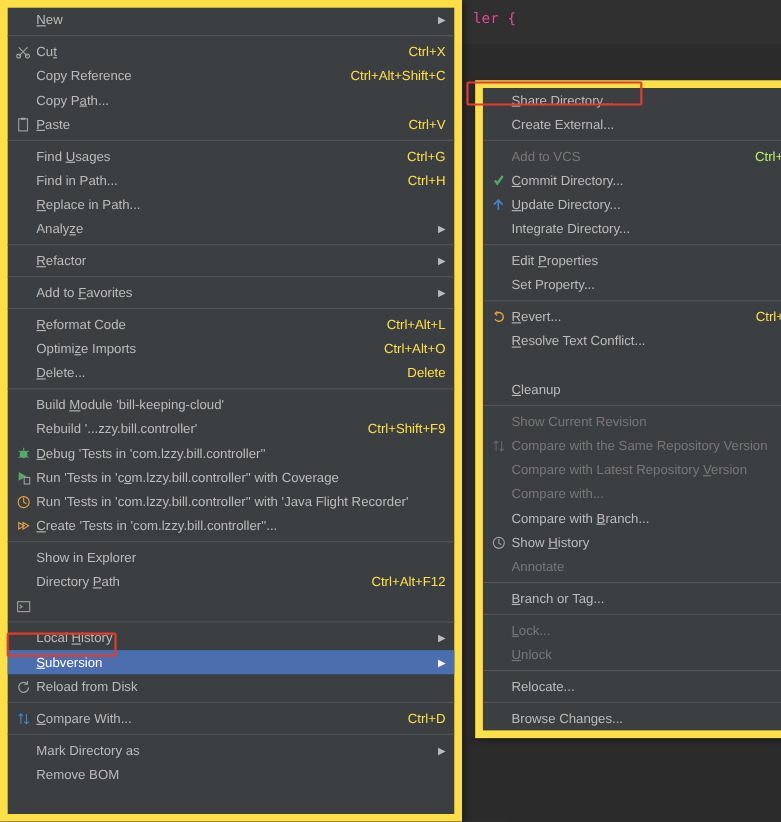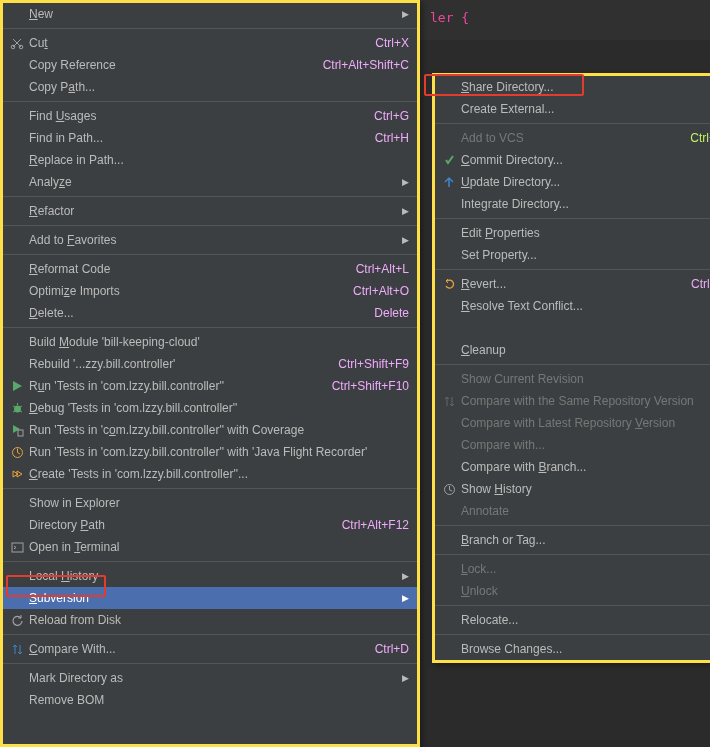--- a/index.html
+++ b/index.html
@@ -20,21 +20,21 @@
     background: #303030;
     color: #ec4899;
     font-family: Consolas, monospace;
     font-size: 13px;
     padding: 10px 10px;
     white-space: pre;
   }
   .menu {
     position: absolute;
     background: #3c3f41;
-    border: 3px solid #fde047;
+    border: 7px solid #fde047;
     box-shadow: 2px 2px 6px rgba(0,0,0,0.4);
   }
   .menu-main {
     top: 0;
     left: 0;
     width: 420px;
     height: 747px;
   }
   .menu-sub {
     top: 73px;
@@ -57,21 +57,21 @@
     justify-content: center;
     margin-right: 2px;
   }
   .item .label {
     flex: 1 1 auto;
     white-space: nowrap;
     overflow: hidden;
   }
   .item .label .mn { text-decoration: underline; }
   .item .shortcut {
-    color: #f0abfc;
+    color: #fde047;
     margin-left: 12px;
   }
   .item .arrow {
     width: 10px;
     text-align: right;
     color: #bbbbbb;
     font-size: 9px;
     margin-left: 6px;
   }
   .item.selected {
@@ -122,20 +122,30 @@
   </div>
   <div class="item">
     <span class="icon"></span>
     <span class="label">Copy Reference</span>
     <span class="shortcut">Ctrl+Alt+Shift+C</span>
   </div>
   <div class="item">
     <span class="icon"></span>
     <span class="label">Copy P<span class="mn">a</span>th...</span>
   </div>
+  <div class="item">
+    <span class="icon">
+      <svg width="14" height="14" viewBox="0 0 14 14">
+          <rect x="3" y="2" width="8" height="11" fill="none" stroke="#a0a0a0"></rect>
+          <rect x="5" y="1" width="4" height="2" fill="#a0a0a0"></rect>
+        </svg>
+    </span>
+    <span class="label"><span class="mn">P</span>aste</span>
+    <span class="shortcut">Ctrl+V</span>
+  </div>
   <div class="sep"></div>
 
   <div class="item">
     <span class="icon"></span>
     <span class="label">Find <span class="mn">U</span>sages</span>
     <span class="shortcut">Ctrl+G</span>
   </div>
   <div class="item">
     <span class="icon"></span>
     <span class="label">Find in Path...</span>
@@ -184,29 +194,20 @@
   <div class="sep"></div>
 
   <div class="item">
     <span class="icon"></span>
     <span class="label">Build <span class="mn">M</span>odule 'bill-keeping-cloud'</span>
   </div>
   <div class="item">
     <span class="icon"></span>
     <span class="label">Rebuild '...zzy.bill.controller'</span>
     <span class="shortcut">Ctrl+Shift+F9</span>
-  </div>
-  <div class="item">
-    <span class="icon">
-      <svg width="12" height="12" viewBox="0 0 12 12">
-          <path d="M2 1 L11 6 L2 11 Z" fill="#59a869"></path>
-        </svg>
-    </span>
-    <span class="label">R<span class="mn">u</span>n 'Tests in 'com.lzzy.bill.controller''</span>
-    <span class="shortcut">Ctrl+Shift+F10</span>
   </div>
   <div class="item">
     <span class="icon">
       <svg width="13" height="13" viewBox="0 0 13 13">
           <circle cx="6.5" cy="7" r="3.5" fill="#59a869"></circle>
           <line x1="6.5" y1="1" x2="6.5" y2="3" stroke="#59a869"></line>
           <line x1="2" y1="4" x2="4" y2="5" stroke="#59a869"></line>
           <line x1="11" y1="4" x2="9" y2="5" stroke="#59a869"></line>
           <line x1="2" y1="10" x2="4" y2="9" stroke="#59a869"></line>
           <line x1="11" y1="10" x2="9" y2="9" stroke="#59a869"></line>
@@ -253,21 +254,20 @@
     <span class="label">Directory <span class="mn">P</span>ath</span>
     <span class="shortcut">Ctrl+Alt+F12</span>
   </div>
   <div class="item">
     <span class="icon">
       <svg width="13" height="13" viewBox="0 0 13 13">
           <rect x="1" y="2" width="11" height="9" fill="none" stroke="#a0a0a0"></rect>
           <path d="M3 5 L5 6.5 L3 8" fill="none" stroke="#a0a0a0"></path>
         </svg>
     </span>
-    <span class="label">Open in <span class="mn">T</span>erminal</span>
   </div>
   <div class="sep"></div>
 
   <div class="item">
     <span class="icon"></span>
     <span class="label">Local <span class="mn">H</span>istory</span>
     <span class="arrow">▶</span>
   </div>
   <div class="item selected">
     <span class="icon"></span>

